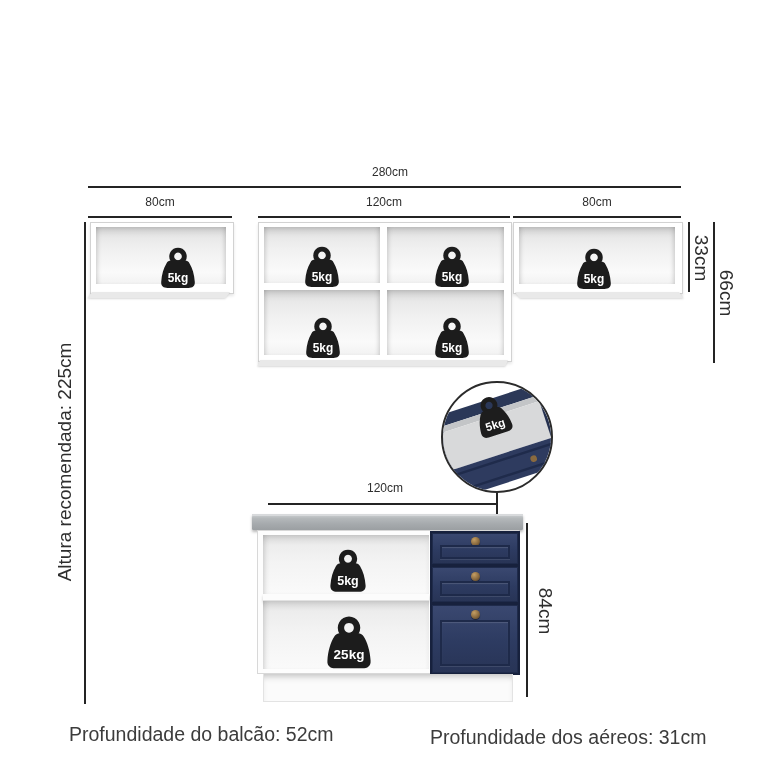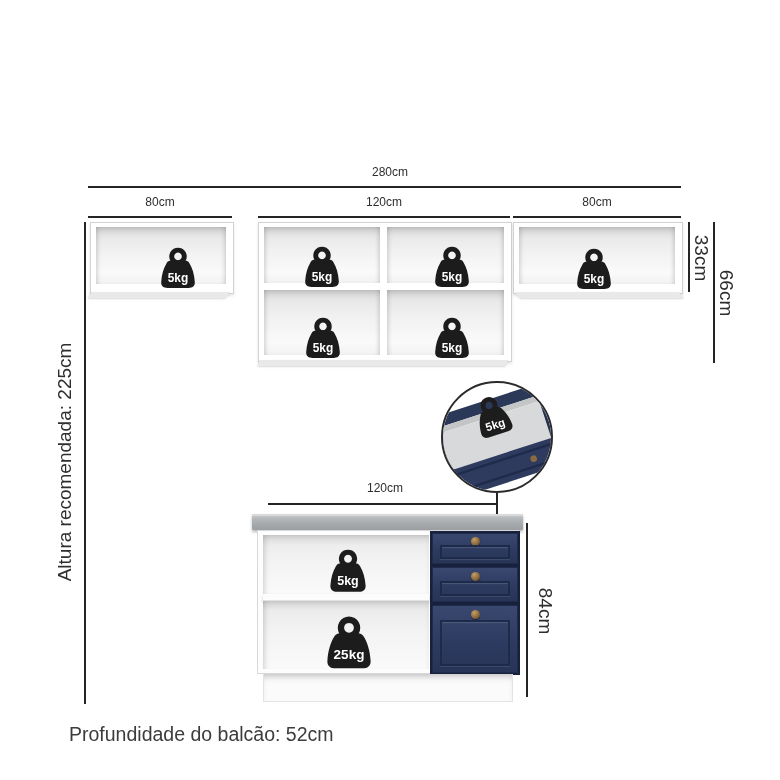--- a/index.html
+++ b/index.html
@@ -175,14 +175,15 @@
   </svg>
   <svg class="weight" viewBox="0 0 60 62" style="left:322px;top:615px;width:54px;height:58px;">
     <use href="#wshape"></use>
       <text class="wtext wtext-sm" x="30" y="48">25kg</text>
   </svg>
 
   <div class="dimline-v" style="left:526px;top:523px;height:174px;"></div>
   <div class="rotlabel rot-cw" style="left:515px;top:600px;width:60px;">84cm</div>
 
   <div class="footer-text" style="left:69px;top:723px;">Profundidade do balcão: 52cm</div>
+  <div class="footer-text" style="left:430px;top:726px;">Profundidade dos aéreos: 31cm</div>
 
 </div>
 
 </body></html>

